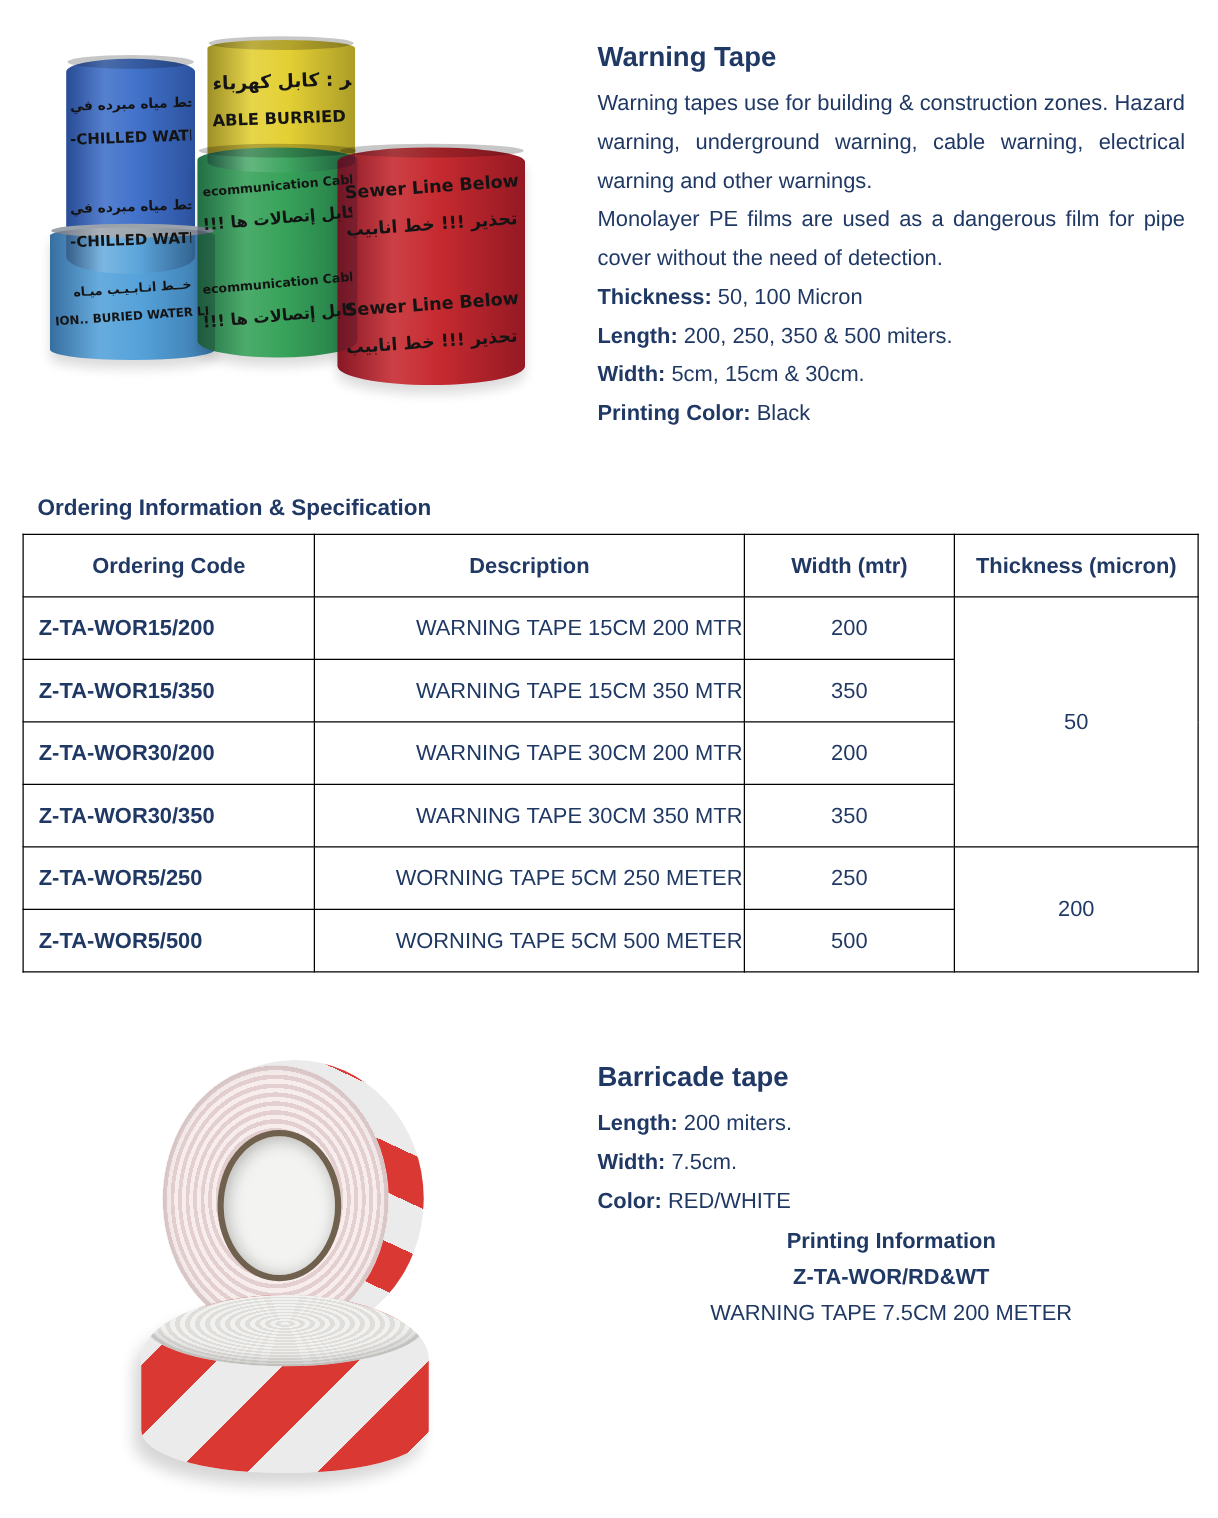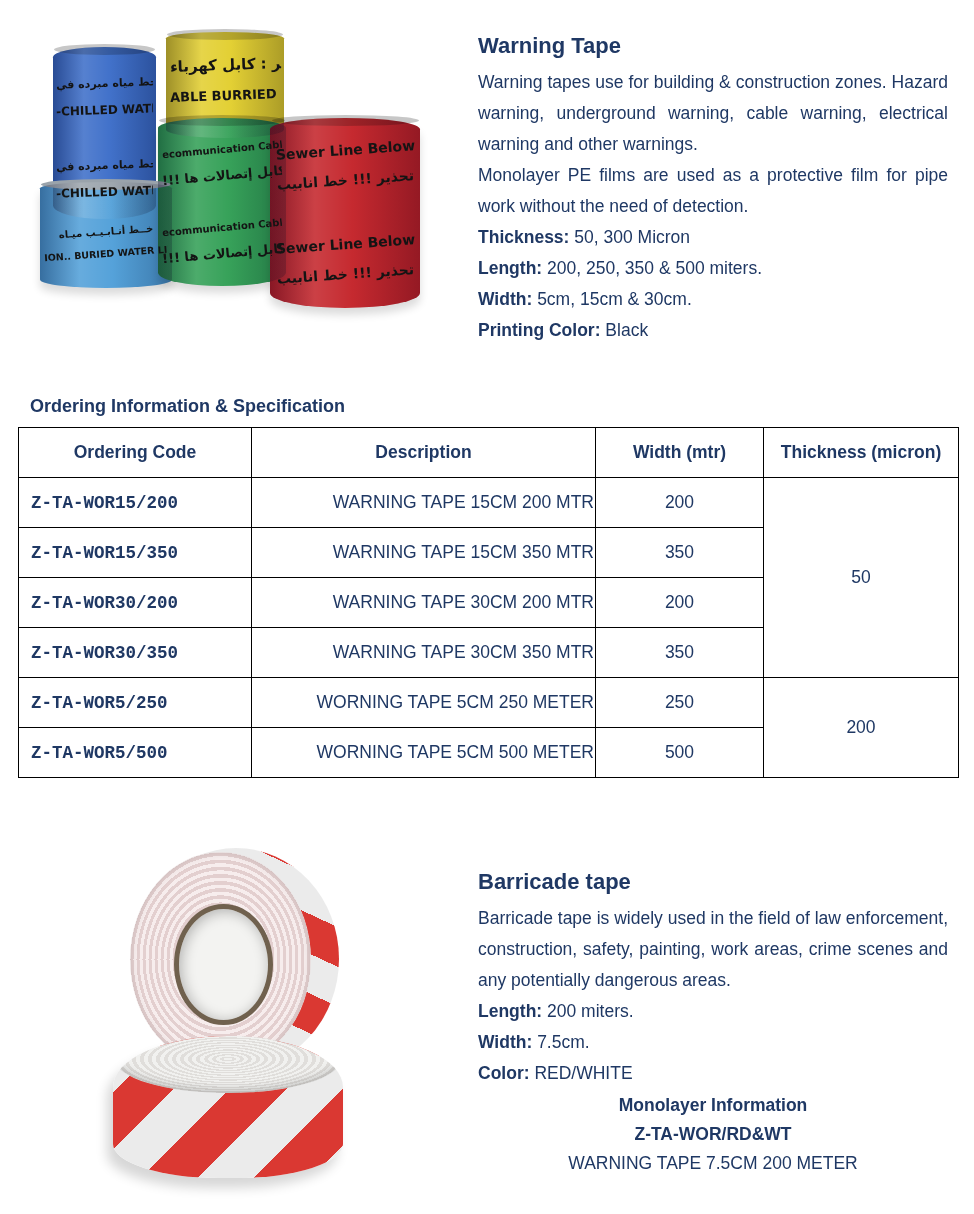--- a/index.html
+++ b/index.html
@@ -4,34 +4,34 @@
 <style>
   html,body{margin:0;padding:0;}
   body{
     width:974px;height:1214px;position:relative;background:#ffffff;
     font-family:"Liberation Sans",sans-serif;color:var(--navy,#1f3864);
     overflow:hidden;
   }
   
   .right-col{position:absolute;left:478px;width:470px;}
   #warning-text{top:32px;}
-  #barricade-text{top:868px;}
+  #barricade-text{top:848px;}
   .section-title{font-size:22px;font-weight:bold;margin:0 0 7px 0;line-height:28px;}
   .body-text{font-size:17.5px;line-height:31px;text-align:justify;margin:0;}
   .spec-line{font-size:17.5px;line-height:31px;}
   .spec-line b{font-weight:bold;}
   .center-block{text-align:center;margin-top:2px;line-height:29px;font-size:17.5px;}
   .center-block .bold-line{font-weight:bold;}
   
   #ordering-heading{position:absolute;left:30px;top:396px;font-size:18px;font-weight:bold;}
   
   #spec-table{position:absolute;left:18px;top:427px;width:940px;border-collapse:collapse;table-layout:fixed;padding-left:35px;}
   #spec-table th,#spec-table td{border:1.6px solid #000;height:47px;font-size:17.5px;color:var(--navy,#1f3864);overflow:hidden;}
   #spec-table th{font-weight:bold;text-align:center;}
-  #spec-table td.code{font-weight:bold;text-align:left;padding-left:12px;font-family:Liberation Mono, monospace;}
+  #spec-table td.code{font-weight:bold;text-align:left;padding-left:12px;}
   #spec-table td.desc{text-align:right;padding-left:12px;}
   #spec-table td.num,#spec-table td.thick{text-align:center;}
   
   #warning-photo{position:absolute;left:30px;top:22px;width:420px;height:345px;}
   .roll{position:absolute;border-radius:50% 50% 50% 50% / 6% 6% 8% 8%;}
   .roll::before{content:"";position:absolute;left:1%;right:1%;top:-3px;height:11px;border-radius:50%;
     background:rgba(0,0,0,.22);z-index:1;}
   .roll::after{content:"";position:absolute;inset:0;border-radius:inherit;z-index:1;
     background:linear-gradient(90deg,rgba(0,0,30,.30),rgba(255,255,255,.14) 30%,rgba(255,255,255,.04) 55%,rgba(0,0,25,.24));}
   .roll-lightblue::before{background:#9aa3ab;}
@@ -84,23 +84,23 @@
       <div class="tape-line" style="top: 24px; font-size: 14px; transform: rotate(-4deg);">Sewer Line Below</div>
       <div class="tape-line" style="top: 54px; font-size: 14px; transform: rotate(-4deg);">تحذير !!! خط انابيب</div>
       <div class="tape-line" style="top: 118px; font-size: 14px; transform: rotate(-4deg);">Sewer Line Below</div>
       <div class="tape-line" style="top: 148px; font-size: 14px; transform: rotate(-4deg);">تحذير !!! خط انابيب</div>
     </div>
   </div>
 
 <div id="warning-text" class="right-col">
   <h1 class="section-title">Warning Tape</h1>
   <p class="body-text">Warning tapes use for building &amp; construction zones. Hazard warning, underground warning, cable warning, electrical warning and other warnings.</p>
-  <p class="body-text">Monolayer PE films are used as a protective film for pipe work without the need of detection.</p>
+  <p class="body-text">Monolayer PE films are used as a dangerous film for pipe cover without the need of detection.</p>
   <div id="warning-specs">
-      <div class="spec-line"><b>Thickness:</b><span> 50, 300 Micron</span></div>
+      <div class="spec-line"><b>Thickness:</b><span> 50, 100 Micron</span></div>
       <div class="spec-line"><b>Length:</b><span> 200, 250, 350 &amp; 500 miters.</span></div>
       <div class="spec-line"><b>Width:</b><span> 5cm, 15cm &amp; 30cm.</span></div>
       <div class="spec-line"><b>Printing Color:</b><span> Black</span></div>
     </div>
 </div>
 
 <div id="ordering-heading">Ordering Information &amp; Specification</div>
 
 <table id="spec-table">
   <colgroup>
@@ -157,24 +157,23 @@
   <div class="b-stand">
     <div class="stripes"></div>
     <div class="face"></div>
     <div class="core"></div>
   </div>
   <div class="b-lying"></div>
 </div>
 
 <div id="barricade-text" class="right-col">
   <h1 class="section-title">Barricade tape</h1>
-  <p class="body-text">Barricade tape is widely used in the field of law enforcement, construction, safety, painting, work areas, crime scenes and any potentially dangerous areas.</p>
   <div id="barricade-specs">
       <div class="spec-line"><b>Length:</b><span> 200 miters.</span></div>
       <div class="spec-line"><b>Width:</b><span> 7.5cm.</span></div>
       <div class="spec-line"><b>Color:</b><span> RED/WHITE</span></div>
     </div>
   <div class="center-block">
-    <div class="bold-line">Monolayer Information</div>
+    <div class="bold-line">Printing Information</div>
     <div class="bold-line">Z-TA-WOR/RD&amp;WT</div>
     <div>WARNING TAPE 7.5CM 200 METER</div>
   </div>
 </div>
 
 </body></html>

